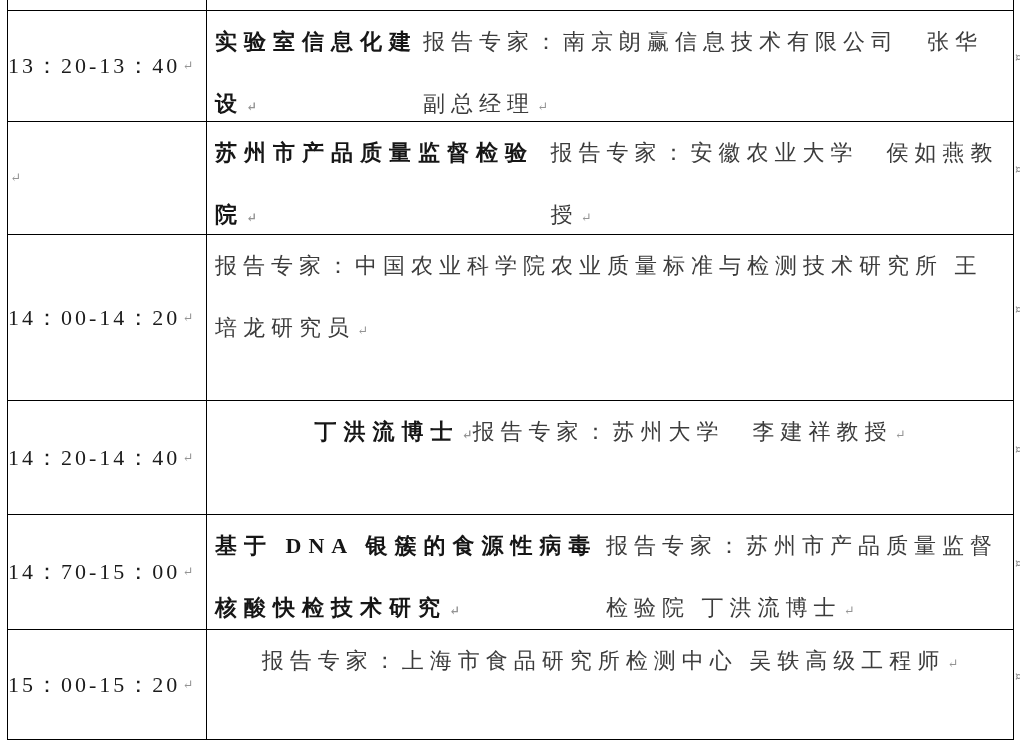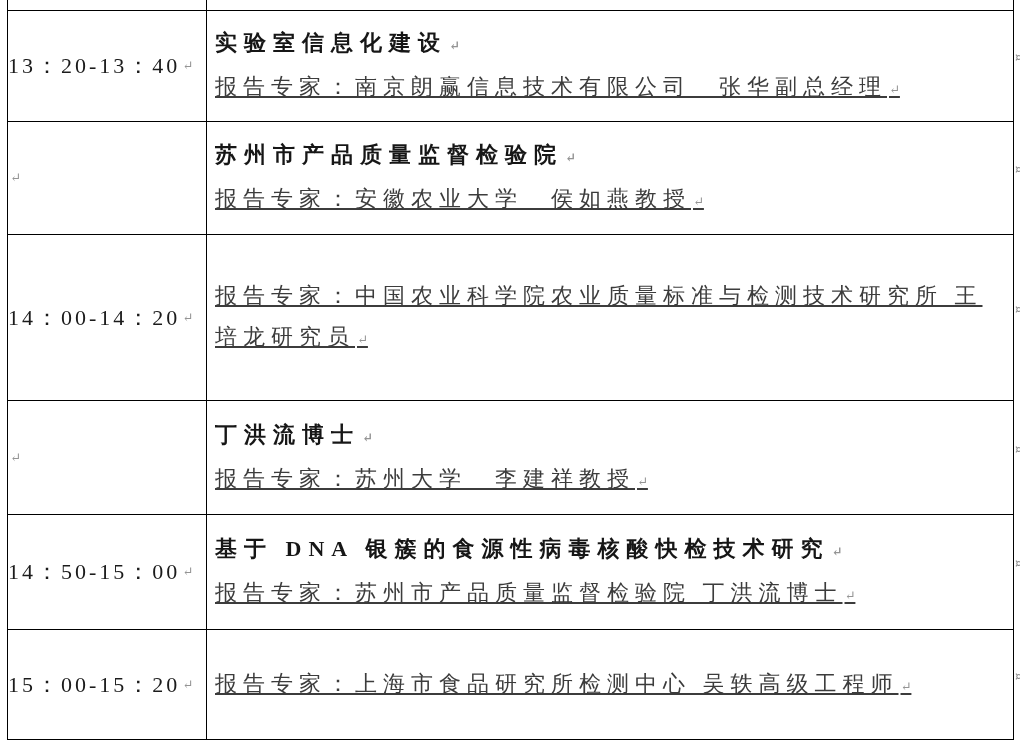--- a/index.html
+++ b/index.html
@@ -36,37 +36,36 @@
     display: flex;
     align-items: center;
     justify-content: flex-start;
     font-size: 22px;
     letter-spacing: 3px;
     color: #1b1b1b;
     white-space: nowrap;
   }
   .session-cell {
     display: flex;
-    flex-direction: column;
+    flex-direction: row;
     justify-content: center;
     padding-left: 8px;
     padding-right: 8px;
-    line-height: 41px;
+    line-height: 62px;
     font-size: 22px;
   }
   .session-title {
     font-weight: bold;
     letter-spacing: 7px;
     color: #161616;
   }
   .speaker-line {
     font-weight: normal;
     letter-spacing: 6px;
     color: #3c3c3c;
-    text-decoration: underline;
   }
   .pmark {
     font-size: 13px;
     color: #949494;
     letter-spacing: 0;
     margin-left: 2px;
   }
   .row-end-mark {
     position: absolute;
     left: 1015px;
@@ -104,29 +103,30 @@
 
     <div class="cell time-cell">
       <span>14：00-14：20</span>
         <span class="pmark">↵</span>
     </div>
     <div class="cell session-cell">
       <div class="speaker-line"><span>报告专家：中国农业科学院农业质量标准与检测技术研究所 王培龙研究员</span><span class="pmark">↵</span></div>
     </div>
 
     <div class="cell time-cell">
+      <span>14：20-14：40</span>
         <span class="pmark">↵</span>
     </div>
     <div class="cell session-cell">
       <div class="session-title"><span>丁洪流博士</span><span class="pmark">↵</span></div>
       <div class="speaker-line"><span>报告专家：苏州大学　李建祥教授</span><span class="pmark">↵</span></div>
     </div>
 
     <div class="cell time-cell">
-      <span>14：50-15：00</span>
+      <span>14：70-15：00</span>
         <span class="pmark">↵</span>
     </div>
     <div class="cell session-cell">
       <div class="session-title"><span>基于 DNA 银簇的食源性病毒核酸快检技术研究</span><span class="pmark">↵</span></div>
       <div class="speaker-line"><span>报告专家：苏州市产品质量监督检验院 丁洪流博士</span><span class="pmark">↵</span></div>
     </div>
 
     <div class="cell time-cell">
       <span>15：00-15：20</span>
         <span class="pmark">↵</span>

